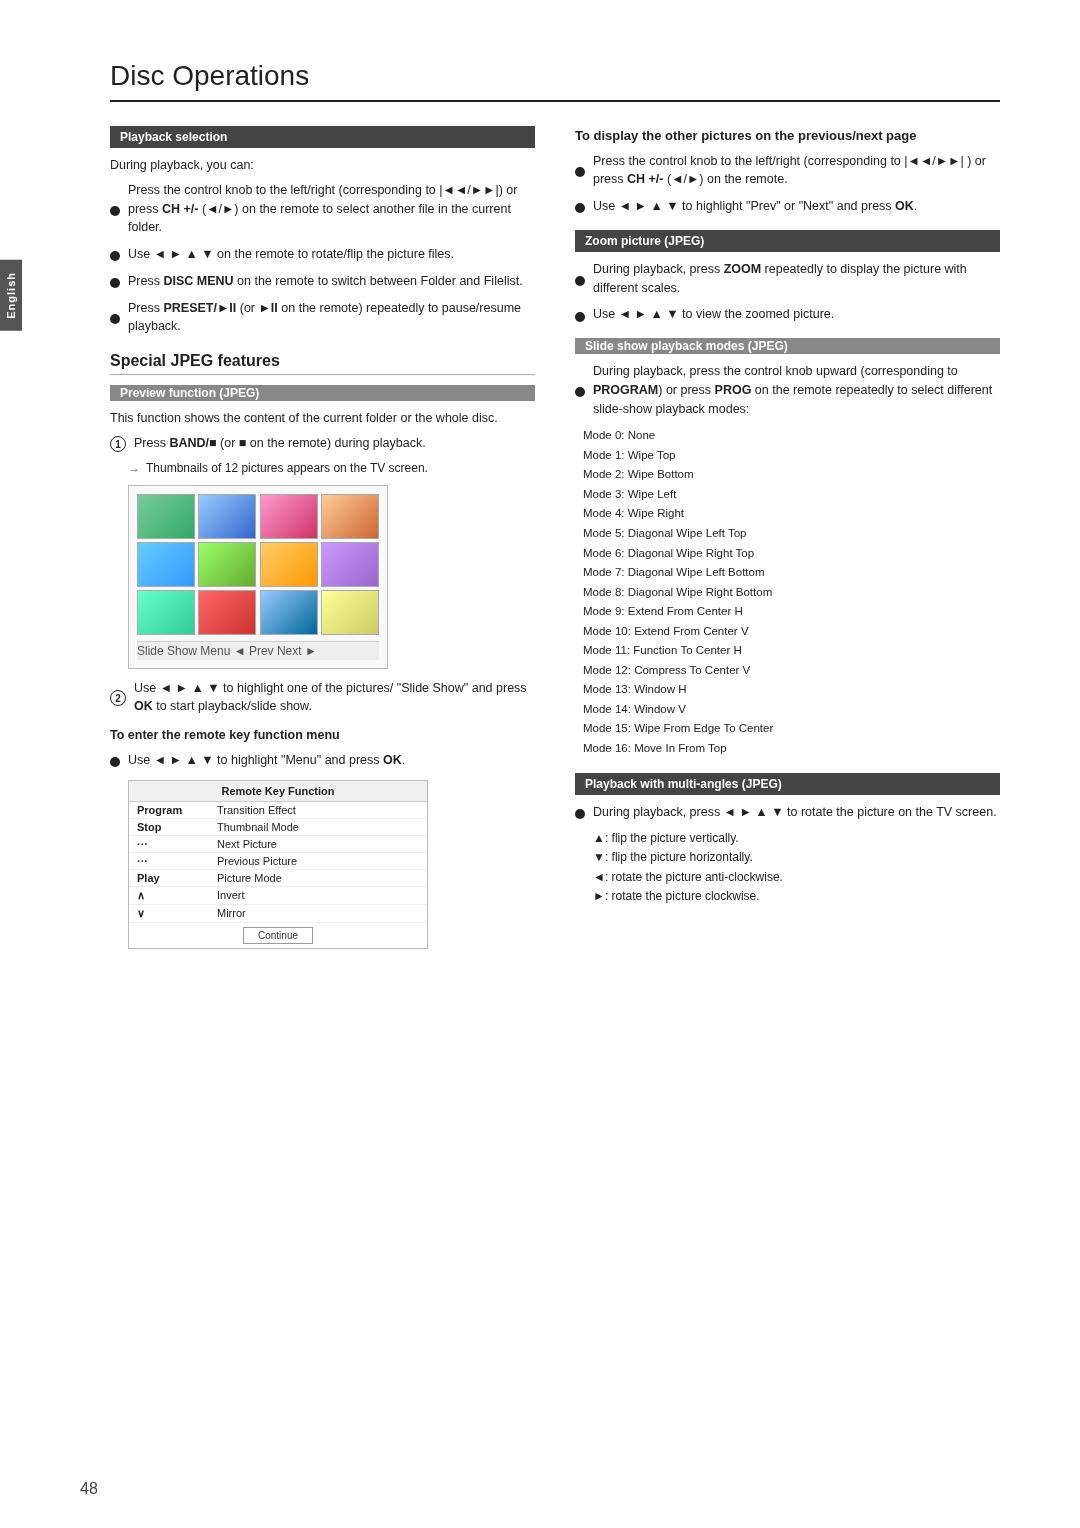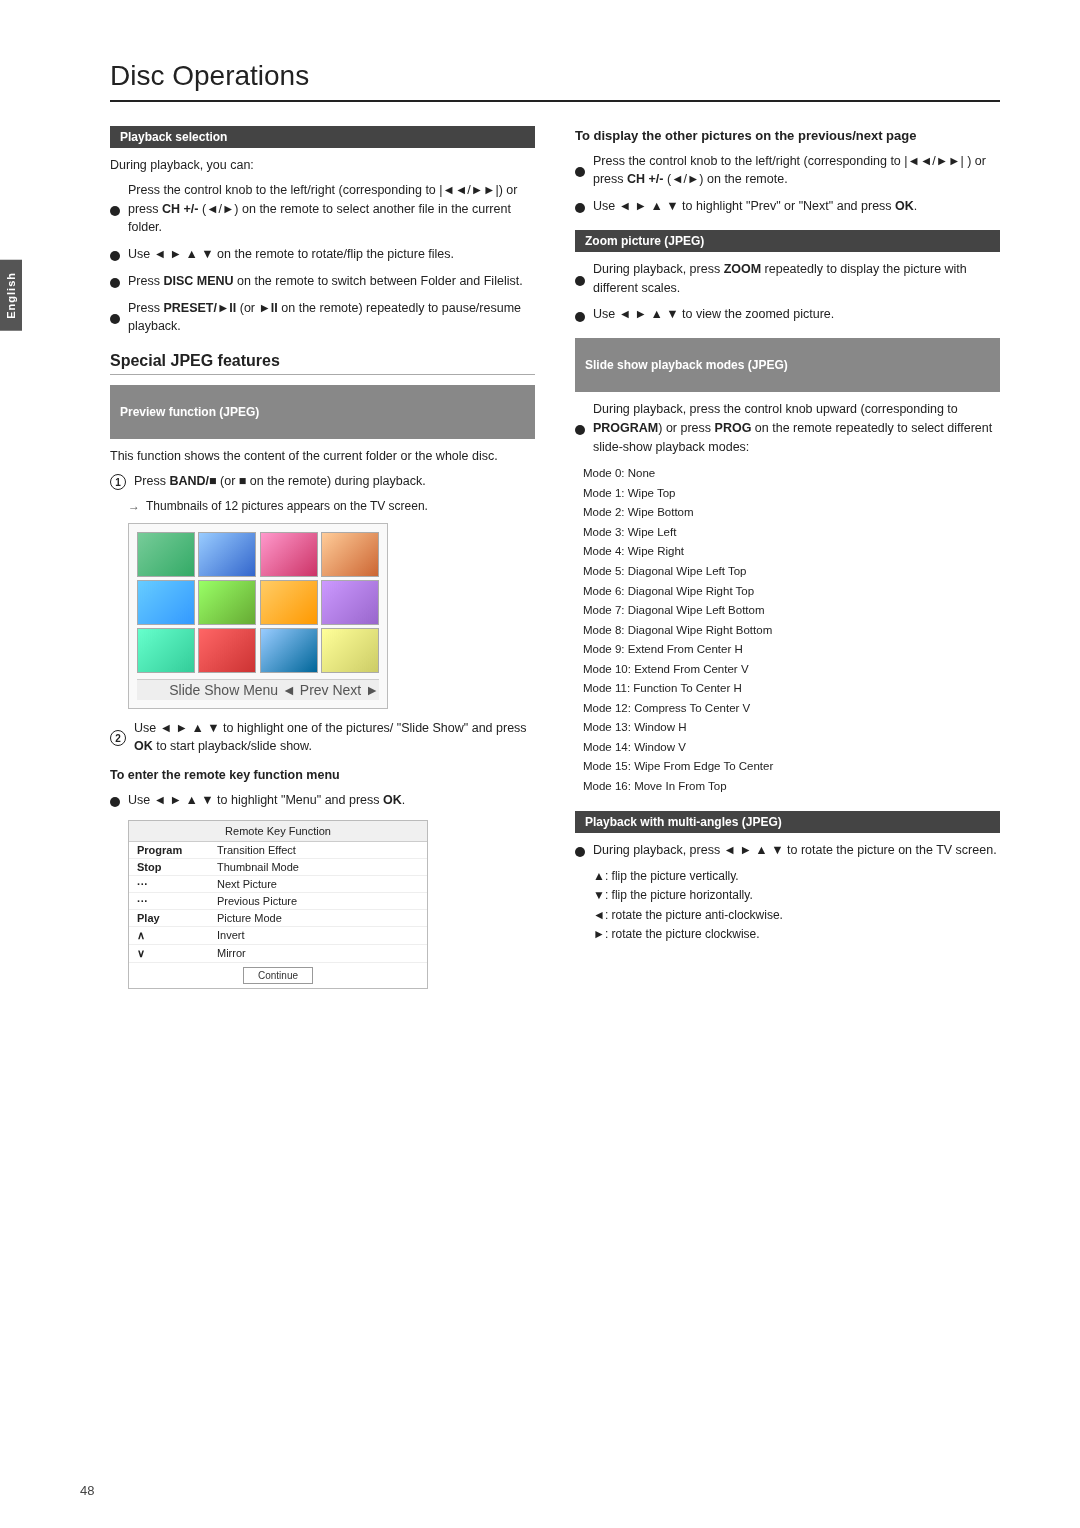--- a/index.html
+++ b/index.html
@@ -69,21 +69,21 @@
       font-weight: bold;
       padding: 4px 10px;
       margin-bottom: 8px;
     }
 
     .section-header-light {
       background: #888;
       color: #fff;
       font-size: 12px;
       font-weight: bold;
-      padding: 20px 10px;
+      padding: 1px 10px;
       margin-bottom: 8px;
     }
 
     .bullet-item {
       display: flex;
       align-items: center;
       margin-bottom: 8px;
       font-size: 12.5px;
       line-height: 1.5;
     }
@@ -159,43 +159,43 @@
     .thumb-5 { background: linear-gradient(135deg, #6cf, #39f); }
     .thumb-6 { background: linear-gradient(135deg, #9f6, #6a3); }
     .thumb-7 { background: linear-gradient(135deg, #fc6, #f90); }
     .thumb-8 { background: linear-gradient(135deg, #c9f, #96c); }
     .thumb-9 { background: linear-gradient(135deg, #6fc, #3c9); }
     .thumb-10 { background: linear-gradient(135deg, #f66, #c33); }
     .thumb-11 { background: linear-gradient(135deg, #9cf, #069); }
     .thumb-12 { background: linear-gradient(135deg, #ff9, #cc6); }
 
     .thumb-bar {
-      font-size: 14px;
+      font-size: 12px;
       color: #555;
-      text-align: right;
+      text-align: left;
       padding: 2px 0;
       background: #eee;
       border-top: 1px solid #ccc;
     }
 
     .remote-table-container {
       border: 1px solid #bbb;
       margin: 10px 0 10px 18px;
       font-size: 11.5px;
       width: 300px;
       background: #fff;
     }
 
     .remote-table-title {
       text-align: center;
       font-size: 11px;
       background: #f0f0f0;
       border-bottom: 1px solid #ccc;
       padding: 4px;
-      font-weight: normal;
+      font-weight: bold;
     }
 
     .remote-table {
       width: 100%;
       border-collapse: collapse;
     }
 
     .remote-table td {
       padding: 2px 8px;
       font-size: 11px;
@@ -230,21 +230,21 @@
     .arrow-right {
       margin-right: 6px;
       color: #555;
       flex-shrink: 0;
     }
 
     .page-number {
       position: absolute;
       bottom: 30px;
       left: 80px;
-      font-size: 13px;
+      font-size: 16px;
       color: #444;
     }
 
     .modes-list {
       font-size: 11.5px;
       padding-left: 8px;
       line-height: 1.7;
     }
 
     p {

